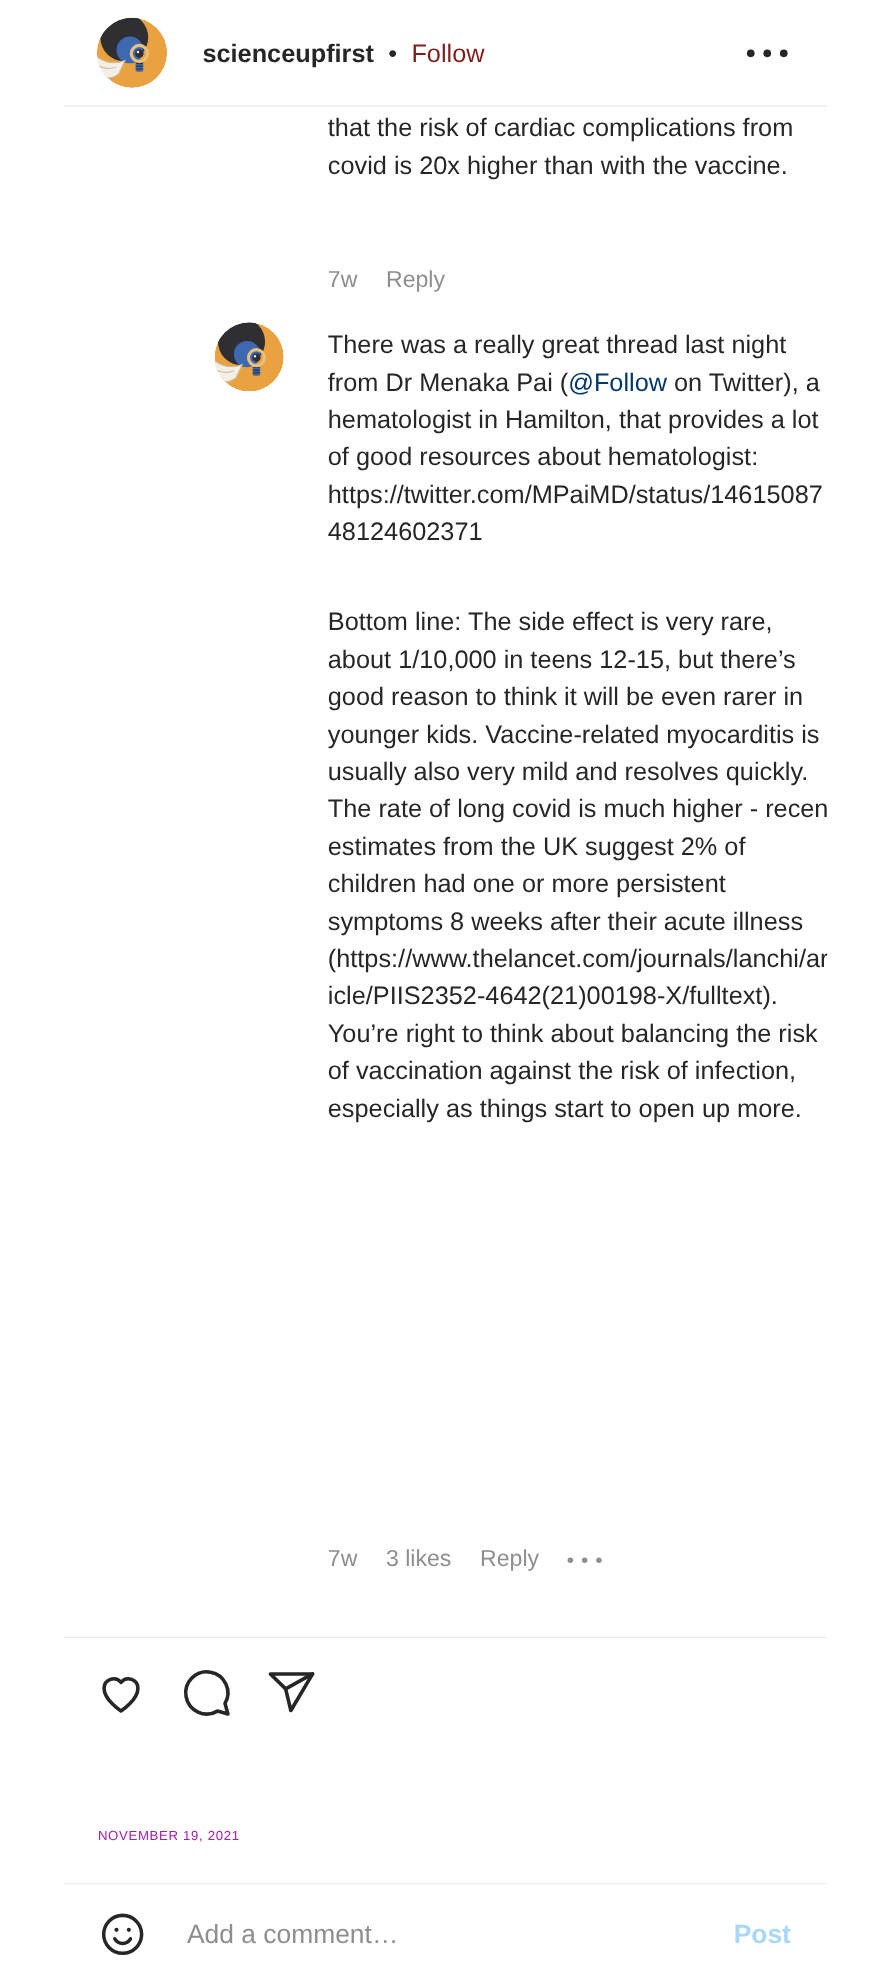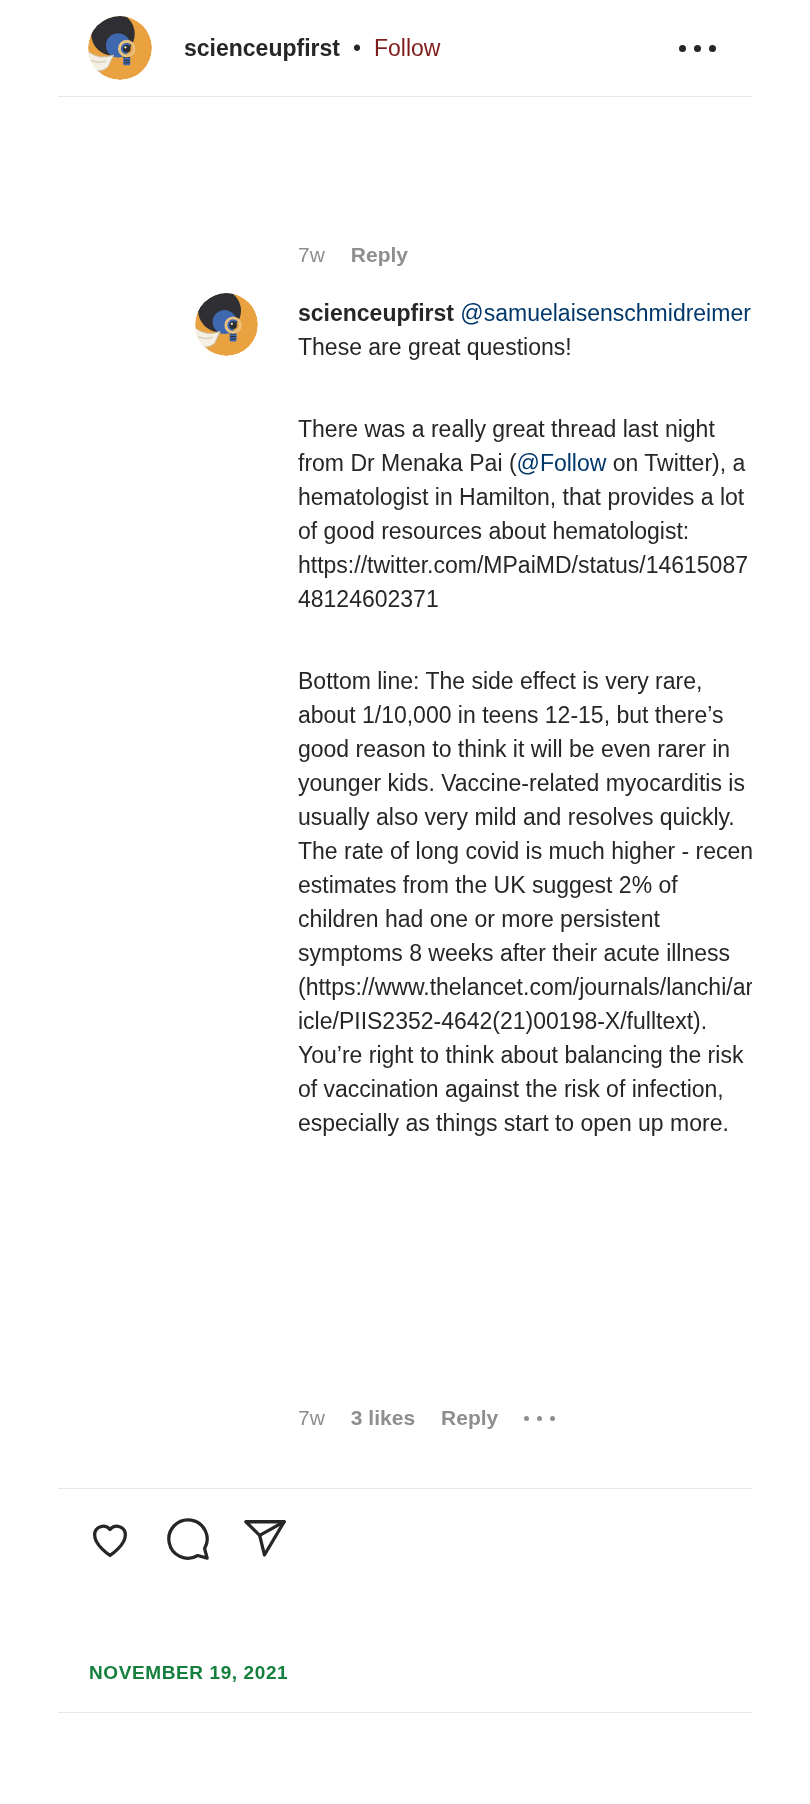--- a/index.html
+++ b/index.html
@@ -27,21 +27,21 @@
   .dots.gray i { width:5px; height:5px; background:#8e8e8e; }
   
   .c1-text {
     position:absolute; left:240px; top:99px; width:462px;
     font-size:23px; line-height:34px; color:#262626;
   }
   .meta {
     position:absolute; display:flex; gap:26px;
     font-size:21px; color:#8e8e8e;
   }
-  .meta .bold { font-weight:700; }
+  .meta .bold { font-weight:400; }
   .c1-meta { left:240px; top:243px; }
   .c2-avatar { position:absolute; left:137px; top:293px; }
   .c2-body {
     position:absolute; left:240px; top:296px; width:462px;
     font-size:23px; line-height:34px; color:#262626;
     word-wrap:break-word; overflow-wrap:break-word;
   }
   .c2-body .para + .para { margin-top:48px; }
   .c2-body .username { font-weight:700; color:#262626; cursor:pointer; }
   .c2-body .mention { color:#00376b; cursor:pointer; }
@@ -53,21 +53,21 @@
   .div2 { top:1712px; }
   
   .action-icon { position:absolute; width:46px; height:46px; cursor:pointer; }
   .act-like    { left:29px;  top:1516px; }
   .act-comment { left:107px; top:1516px; }
   .act-share   { left:184px; top:1516px; }
   .act-save    { left:738px; top:1516px; }
   
   .post-date {
     position:absolute; left:31px; top:1662px;
-    font-size:19px; letter-spacing:0.6px; color:#15803d;font-weight:bold;
+    font-size:12px; letter-spacing:0.6px; color:#a21caf;
   }
   .comment-row {
     position:absolute; top:1713px; left:0; right:0; height:91px;
     display:flex; align-items:center; padding:0 33px 0 31px; background:#fff;
   }
   .emoji-btn { width:45px; height:45px; flex:none; cursor:pointer; }
   .comment-input {
     flex:1; margin-left:36px; border:none; outline:none; background:transparent;
     font-family:"Liberation Sans","DejaVu Sans",sans-serif;
     font-size:24px; color:#262626;
@@ -117,32 +117,32 @@
     <span class="hdr-sep">•</span>
     <span class="hdr-follow">Follow</span>
     <span class="hdr-spacer"></span>
     <span class="dots">
         <i></i>
         <i></i>
         <i></i>
       </span>
   </div>
 
+  <div class="c1-text">that the risk of cardiac complications from covid is 20x higher than with the vaccine.</div>
   <div class="meta c1-meta">
     <span>7w</span>
     <span class="bold">Reply</span>
   </div>
 
   <div class="c2-avatar avatar sm">
     <svg width="63" height="63">
         <use href="#suf-logo"></use>
       </svg>
   </div>
   <div class="c2-body">
-      <div class="para"><span class="username">scienceupfirst</span><span> </span><span class="mention">@samuelaisenschmidreimer</span><span> These are great questions!</span></div>
       <div class="para"><span>There was a really great thread last night from Dr Menaka Pai (</span><span class="mention">@Follow</span><span> on Twitter), a hematologist in Hamilton, that provides a lot of good resources about hematologist: https://twitter.com/MPaiMD/status/1461508748124602371</span></div>
       <div class="para"><span>Bottom line: The side effect is very rare, about 1/10,000 in teens 12-15, but there’s good reason to think it will be even rarer in younger kids. Vaccine-related myocarditis is usually also very mild and resolves quickly. The rate of long covid is much higher - recent estimates from the UK suggest 2% of children had one or more persistent symptoms 8 weeks after their acute illness (https://www.thelancet.com/journals/lanchi/article/PIIS2352-4642(21)00198-X/fulltext). You’re right to think about balancing the risk of vaccination against the risk of infection, especially as things start to open up more.</span></div>
     </div>
   <svg class="c2-like" viewBox="0 0 24 24" fill="none" stroke="#262626" stroke-width="1.6" stroke-linecap="round" stroke-linejoin="round">
     <path d="M12 20.6S4 15.4 4 9.9A4.5 4.5 0 0 1 12 7a4.5 4.5 0 0 1 8 2.9c0 5.5-8 10.7-8 10.7z"></path>
   </svg>
   <div class="meta c2-meta">
     <span>7w</span>
     <span class="bold">3 likes</span>
     <span class="bold">Reply</span>
@@ -166,14 +166,24 @@
     <polygon points="11.698 20.334 22 3.001 2 3.001 9.218 10.084 11.698 20.334"></polygon>
   </svg>
   <svg class="action-icon act-save" viewBox="0 0 24 24" fill="none" stroke="#262626" stroke-width="1.7" stroke-linecap="round" stroke-linejoin="round">
     <polygon points="20 21 12 13.44 4 21 4 3 20 3 20 21"></polygon>
   </svg>
 
   <div class="post-date">NOVEMBER 19, 2021</div>
 
   <div class="divider div2"></div>
 
+  <div class="comment-row">
+    <svg class="emoji-btn" viewBox="0 0 24 24" fill="none" stroke="#262626" stroke-width="1.7" stroke-linecap="round" stroke-linejoin="round">
+      <circle cx="12" cy="12" r="9.2"></circle>
+      <path d="M8.2 14.2a4.4 4.4 0 0 0 7.6 0"></path>
+      <circle cx="9" cy="9.8" r="1" fill="#262626" stroke="none"></circle>
+      <circle cx="15" cy="9.8" r="1" fill="#262626" stroke="none"></circle>
+    </svg>
+    <input class="comment-input" type="text" placeholder="Add a comment…" style="">
+    <button class="post-btn">Post</button>
+  </div>
 
 </div>
 
 </body></html>

